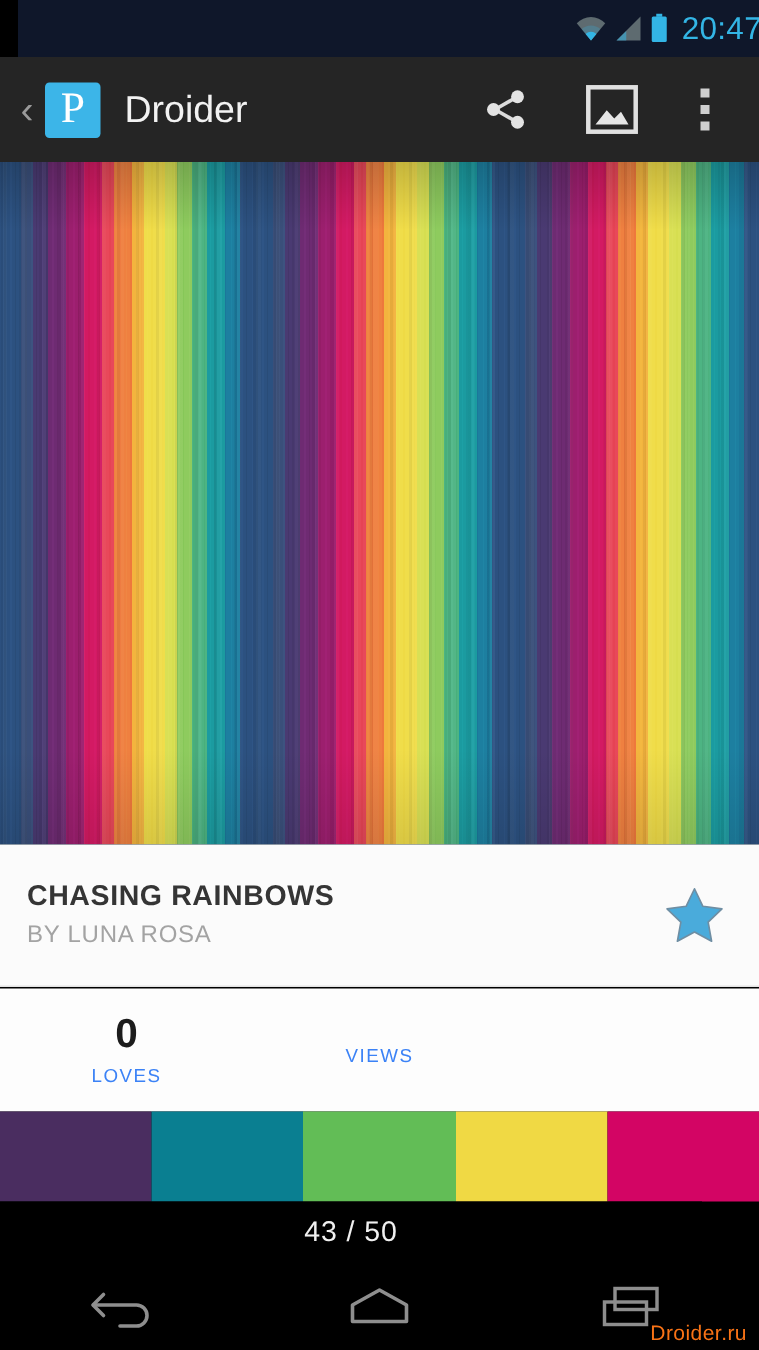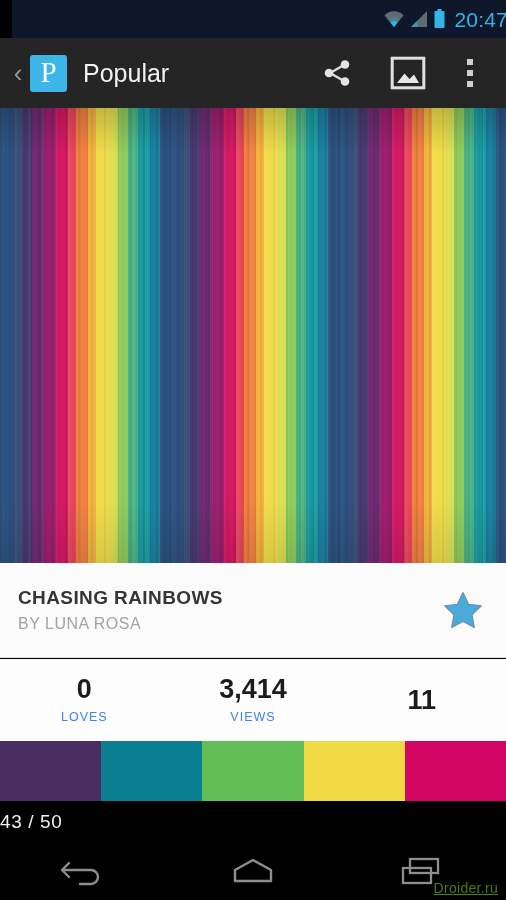--- a/index.html
+++ b/index.html
@@ -267,21 +267,21 @@
 
   
   .counterbar {
     position: absolute;
     top: 801px; left: 0;
     width: 468px;
     height: 41px;
     background: #000;
     display: flex;
     align-items: center;
-    justify-content: flex-start;
+    justify-content: center;
   }
   .counter-text {
     color: #f0f0f0;
     font-size: 19px;
     letter-spacing: 0.6px;
   }
 
   
   .navbar {
     position: absolute;
@@ -297,25 +297,24 @@
     width: 110px; height: 58px;
     display: flex;
     align-items: center;
     justify-content: center;
     cursor: pointer;
   }
   .watermark {
     position: absolute;
     right: 8px;
     bottom: 4px;
-    color: #4d7c0f;
+    color: #f97316;
     font-size: 14px;
     letter-spacing: 0.3px;
     pointer-events: none;
-    text-decoration: underline;
   }
 </style>
 </head>
 <body>
 
 <div id="phone">
 
   <div class="statusbar">
     <div class="status-icons">
       <svg class="ic-wifi" width="22" height="18" viewBox="0 0 22 18">
@@ -333,21 +332,21 @@
       </svg>
     </div>
     <div class="status-time">20:47</div>
   </div>
 
   <div class="actionbar">
     <div class="ab-back">‹</div>
     <div class="ab-logo">
       <span class="pglyph">P</span>
     </div>
-    <div class="ab-title">Popular</div>
+    <div class="ab-title">Droider</div>
 
     <div class="ab-actions">
       <div class="ab-btn share">
         <svg width="32" height="32" viewBox="0 0 32 32">
           <line x1="9" y1="16" x2="23" y2="8" stroke="#dcdcdc" stroke-width="2.4"></line>
           <line x1="9" y1="16" x2="23" y2="24" stroke="#dcdcdc" stroke-width="2.4"></line>
           <circle cx="8" cy="16" r="4.3" fill="#e3e3e3"></circle>
           <circle cx="24" cy="7.5" r="4.3" fill="#e3e3e3"></circle>
           <circle cx="24" cy="24.5" r="4.3" fill="#e3e3e3"></circle>
         </svg>
@@ -386,25 +385,23 @@
       </svg>
     </div>
   </div>
 
   <div class="stats">
     <div class="stat">
       <div class="stat-value">0</div>
       <div class="stat-label">LOVES</div>
     </div>
     <div class="stat">
-      <div class="stat-value">3,414</div>
       <div class="stat-label">VIEWS</div>
     </div>
     <div class="stat">
-      <div class="stat-value">11</div>
     </div>
   </div>
 
   <div class="palette">
     <div class="swatch" style="background: rgb(74, 45, 96);"></div>
     <div class="swatch" style="background: rgb(10, 127, 145);"></div>
     <div class="swatch" style="background: rgb(98, 189, 86);"></div>
     <div class="swatch" style="background: rgb(240, 217, 68);"></div>
     <div class="swatch" style="background: rgb(211, 5, 100);"></div>
   </div>

